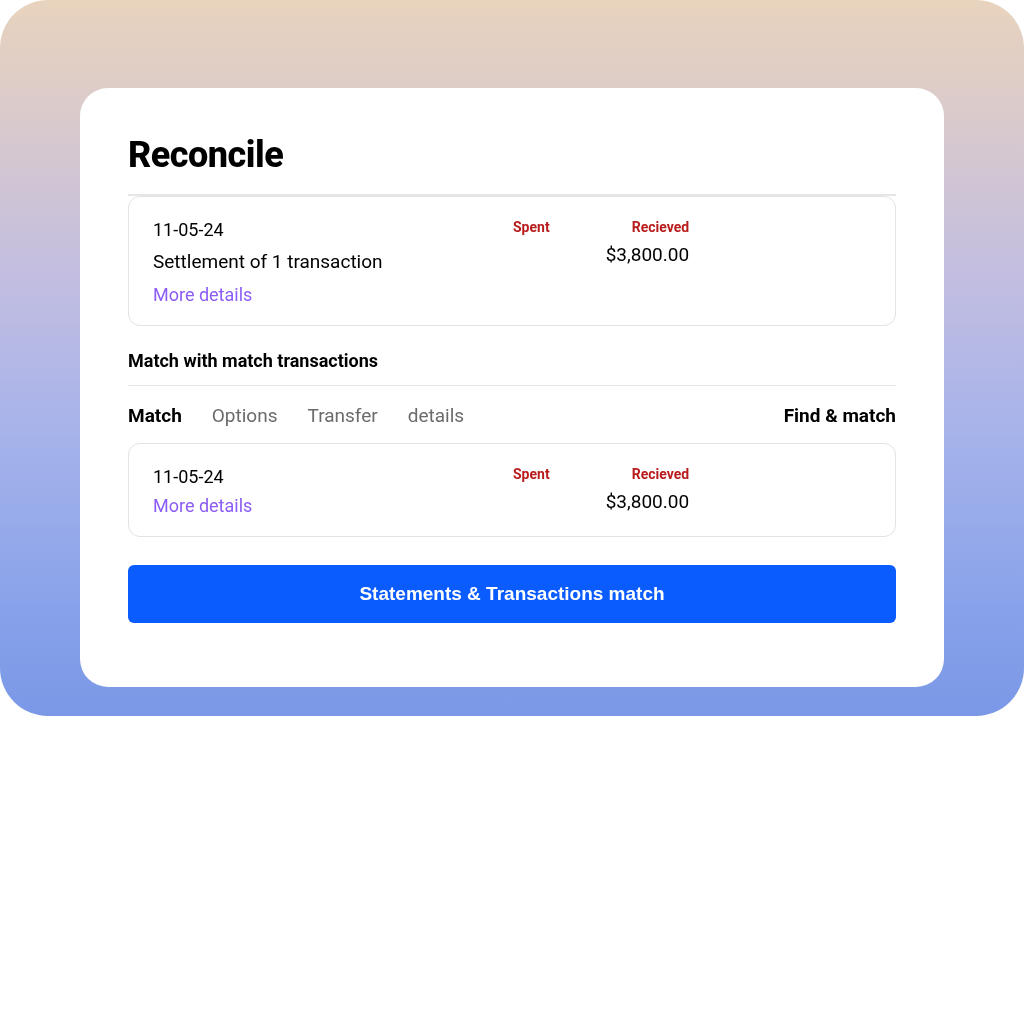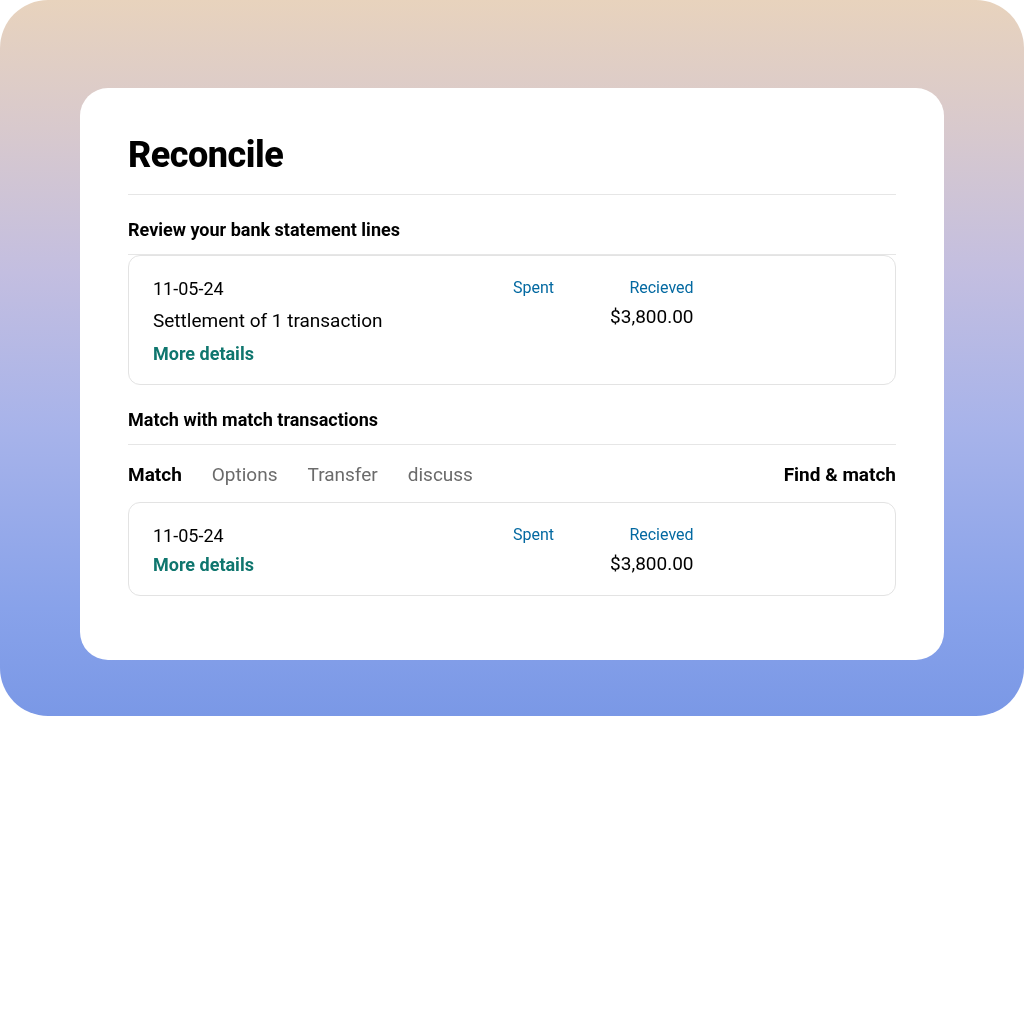--- a/index.html
+++ b/index.html
@@ -41,25 +41,25 @@
   .chevron svg { display: block; }
   .box {
     border: 1px solid #e3e3e3;
     border-radius: 12px;
     padding: 22px 24px 20px;
   }
   .row { display: flex; align-items: flex-start; }
   .left { flex: 1; display: flex; flex-direction: column; gap: 8px; max-width: 360px; }
   .right { display: flex; gap: 36px; }
   .col { display: flex; flex-direction: column; gap: 8px; text-align: right; }
-  .col .h { font-size: 16px; font-weight: 400; color: #0369a1; }
+  .col .h { font-size: 14px; font-weight: 700; color: #b91c1c; }
   .col .v { font-size: 19px; color: #000; margin-left: 20px; }
   .date { font-size: 18px; font-weight: 400; color: #000; }
   .desc { font-size: 19px; color: #000; line-height: 1.45; }
-  .link { font-size: 18px; color: #0f766e; font-weight: 700; cursor: pointer; }
+  .link { font-size: 18px; color: #8b5cf6; font-weight: 400; cursor: pointer; }
   .tabs-row {
     display: flex; align-items: center; justify-content: space-between;
     padding: 18px 0 16px;
   }
   .tabs { display: flex; gap: 30px; font-size: 19px; }
   .tab { color: #6b6b6b; cursor: pointer; }
   .tab.active { color: #000; font-weight: 700; text-align: right; }
   .find-match { font-size: 19px; font-weight: 700; color: #000; cursor: pointer; }
   .cta {
     margin-top: 28px;
@@ -77,21 +77,20 @@
 </head>
 <body>
 
 <div class="bg">
   <div class="card">
 
     <h1 class="title">Reconcile</h1>
     <div class="hr"></div>
 
     
-    <div class="section-label">Review your bank statement lines</div>
     <div class="hr"></div>
 
 
     <div class="box">
       <div class="row">
         <div class="left">
           <div class="date">11-05-24</div>
           <div class="desc">Settlement of 1 transaction</div>
           <a class="link">More details</a>
         </div>
@@ -110,21 +109,21 @@
 
     
     <div class="section-label">Match with match transactions</div>
     <div class="hr"></div>
 
     <div class="tabs-row">
       <div class="tabs">
         <span class="tab active">Match</span>
         <span class="tab">Options</span>
         <span class="tab">Transfer</span>
-        <span class="tab">discuss</span>
+        <span class="tab">details</span>
       </div>
       <div class="find-match">Find &amp; match</div>
     </div>
 
     <div class="box">
       <div class="row">
         <div class="left">
           <div class="date">11-05-24</div>
           <a class="link">More details</a>
         </div>
@@ -134,15 +133,16 @@
             <div class="v"></div>
           </div>
           <div class="col">
             <div class="h">Recieved</div>
             <div class="v">$3,800.00</div>
           </div>
         </div>
       </div>
     </div>
 
+    <button class="cta">Statements &amp; Transactions match</button>
 
   </div>
 </div>
 
 </body></html>

